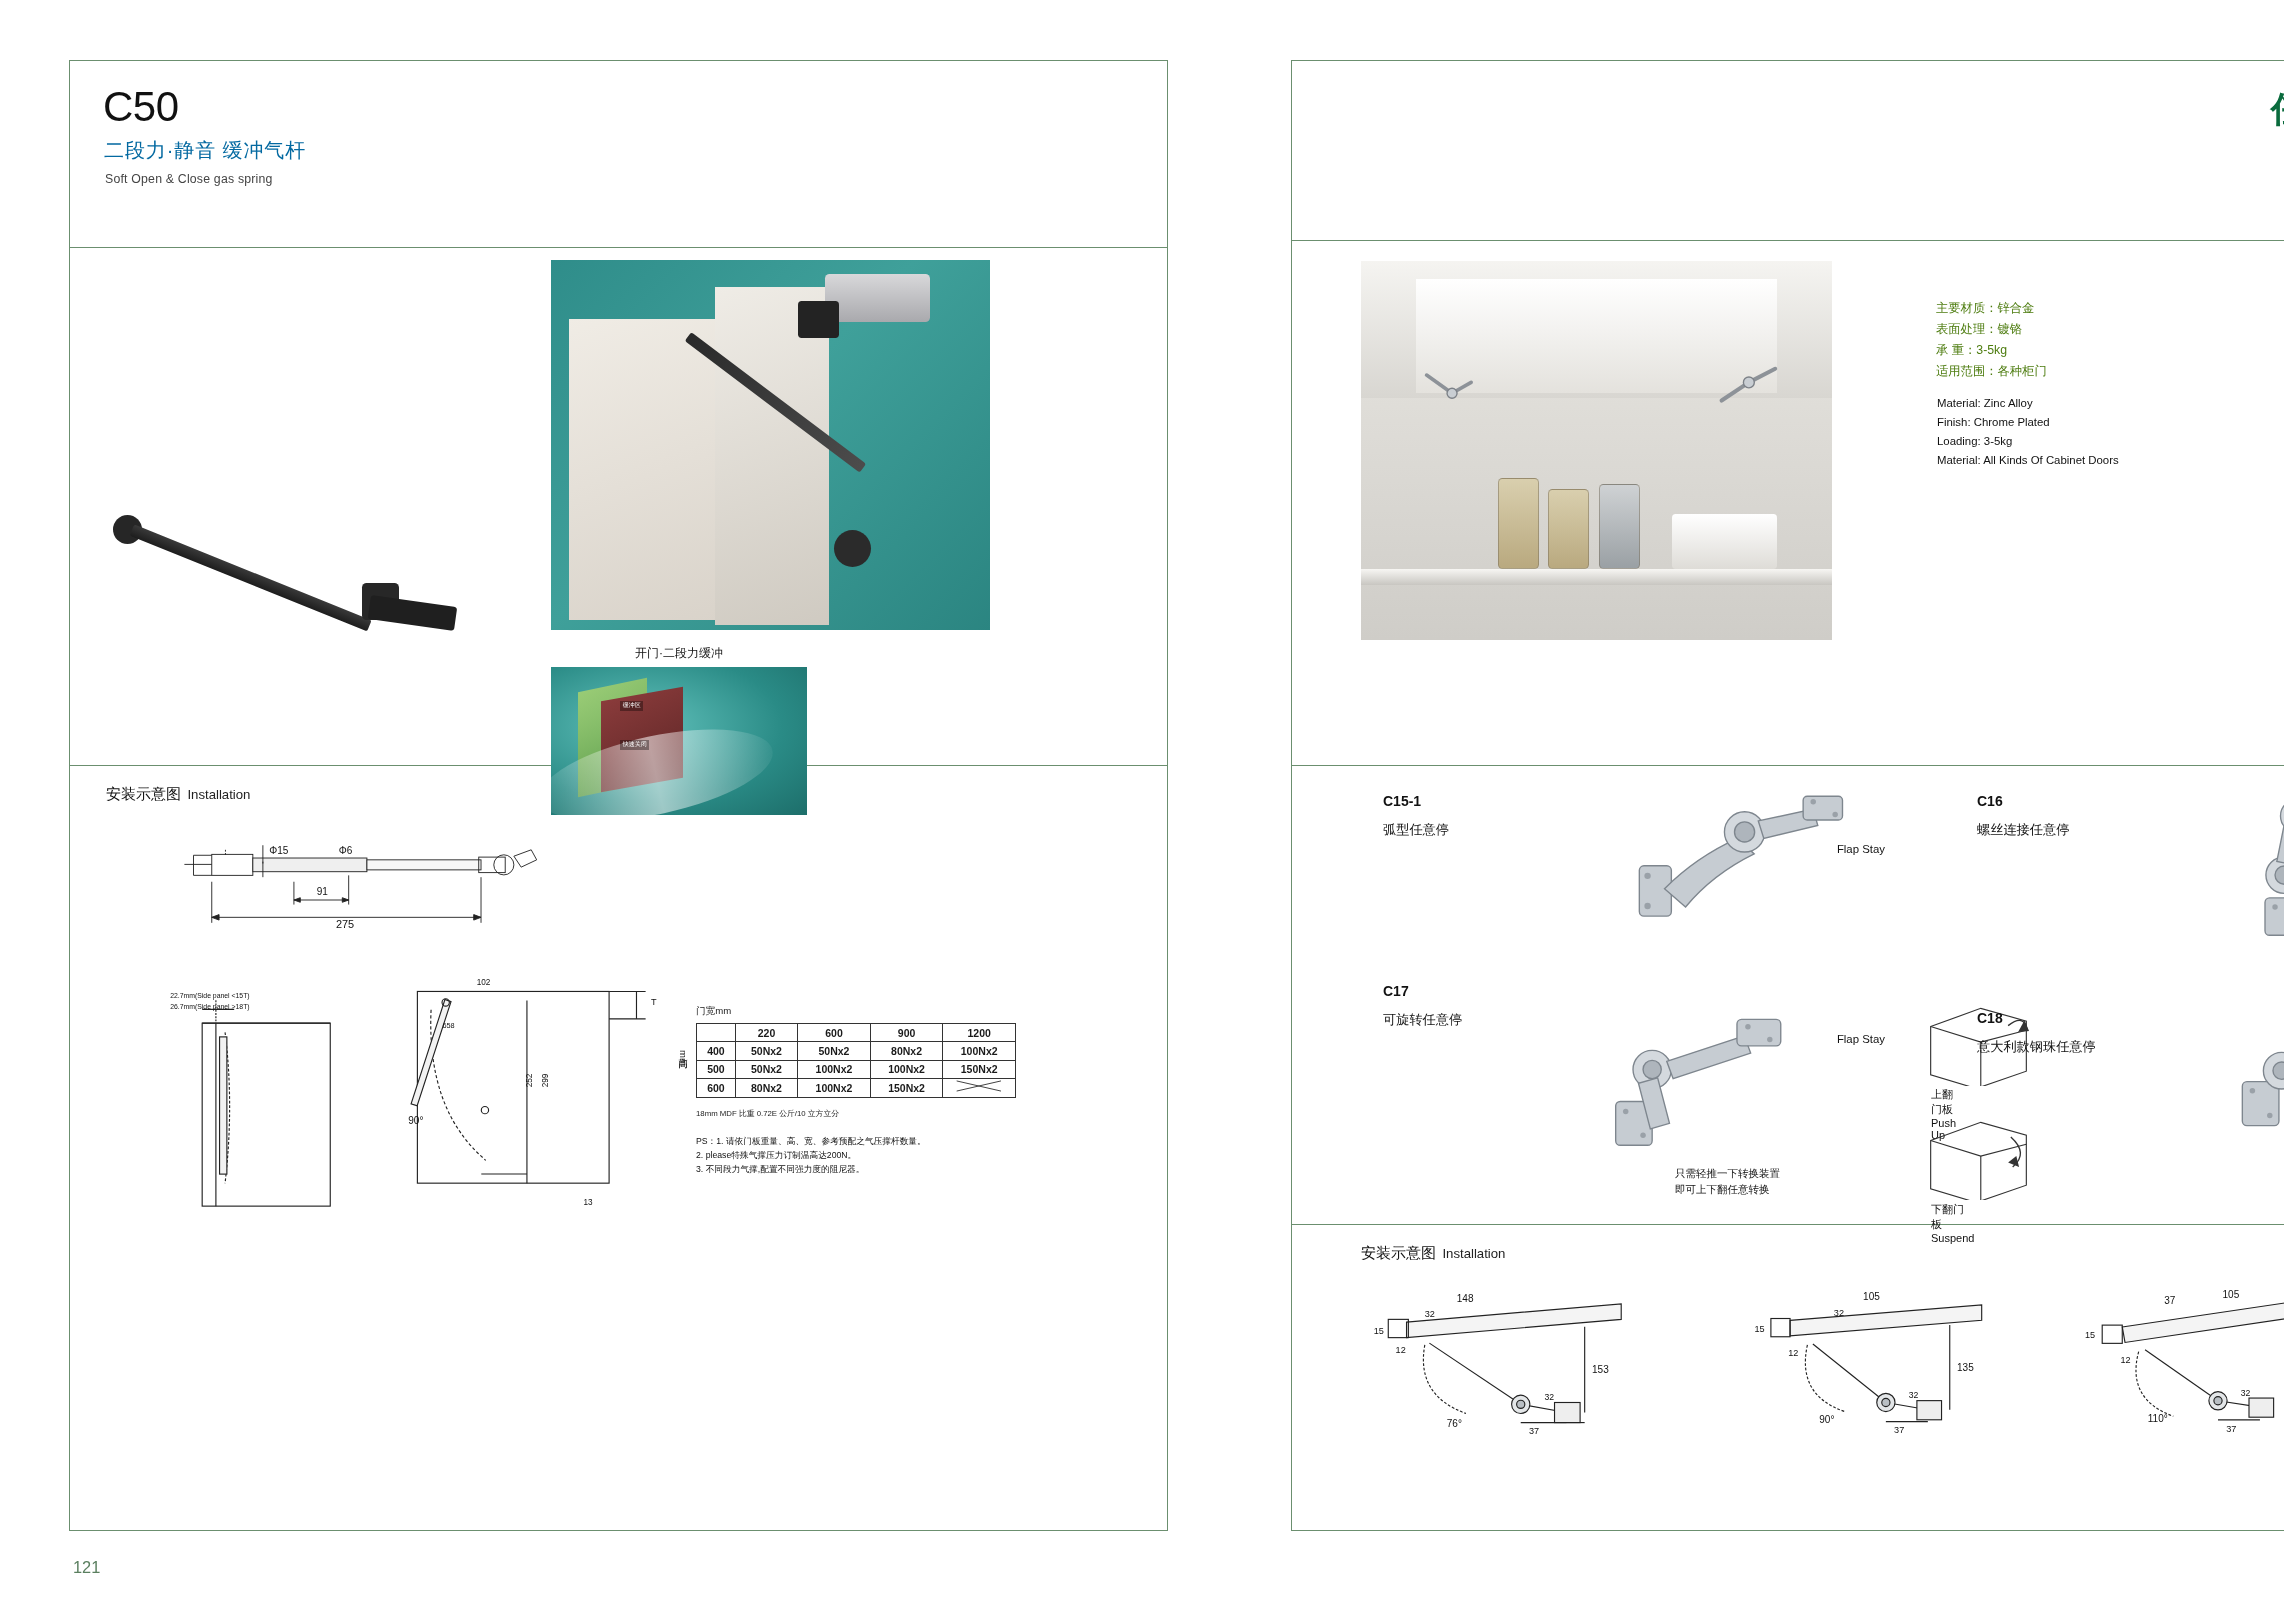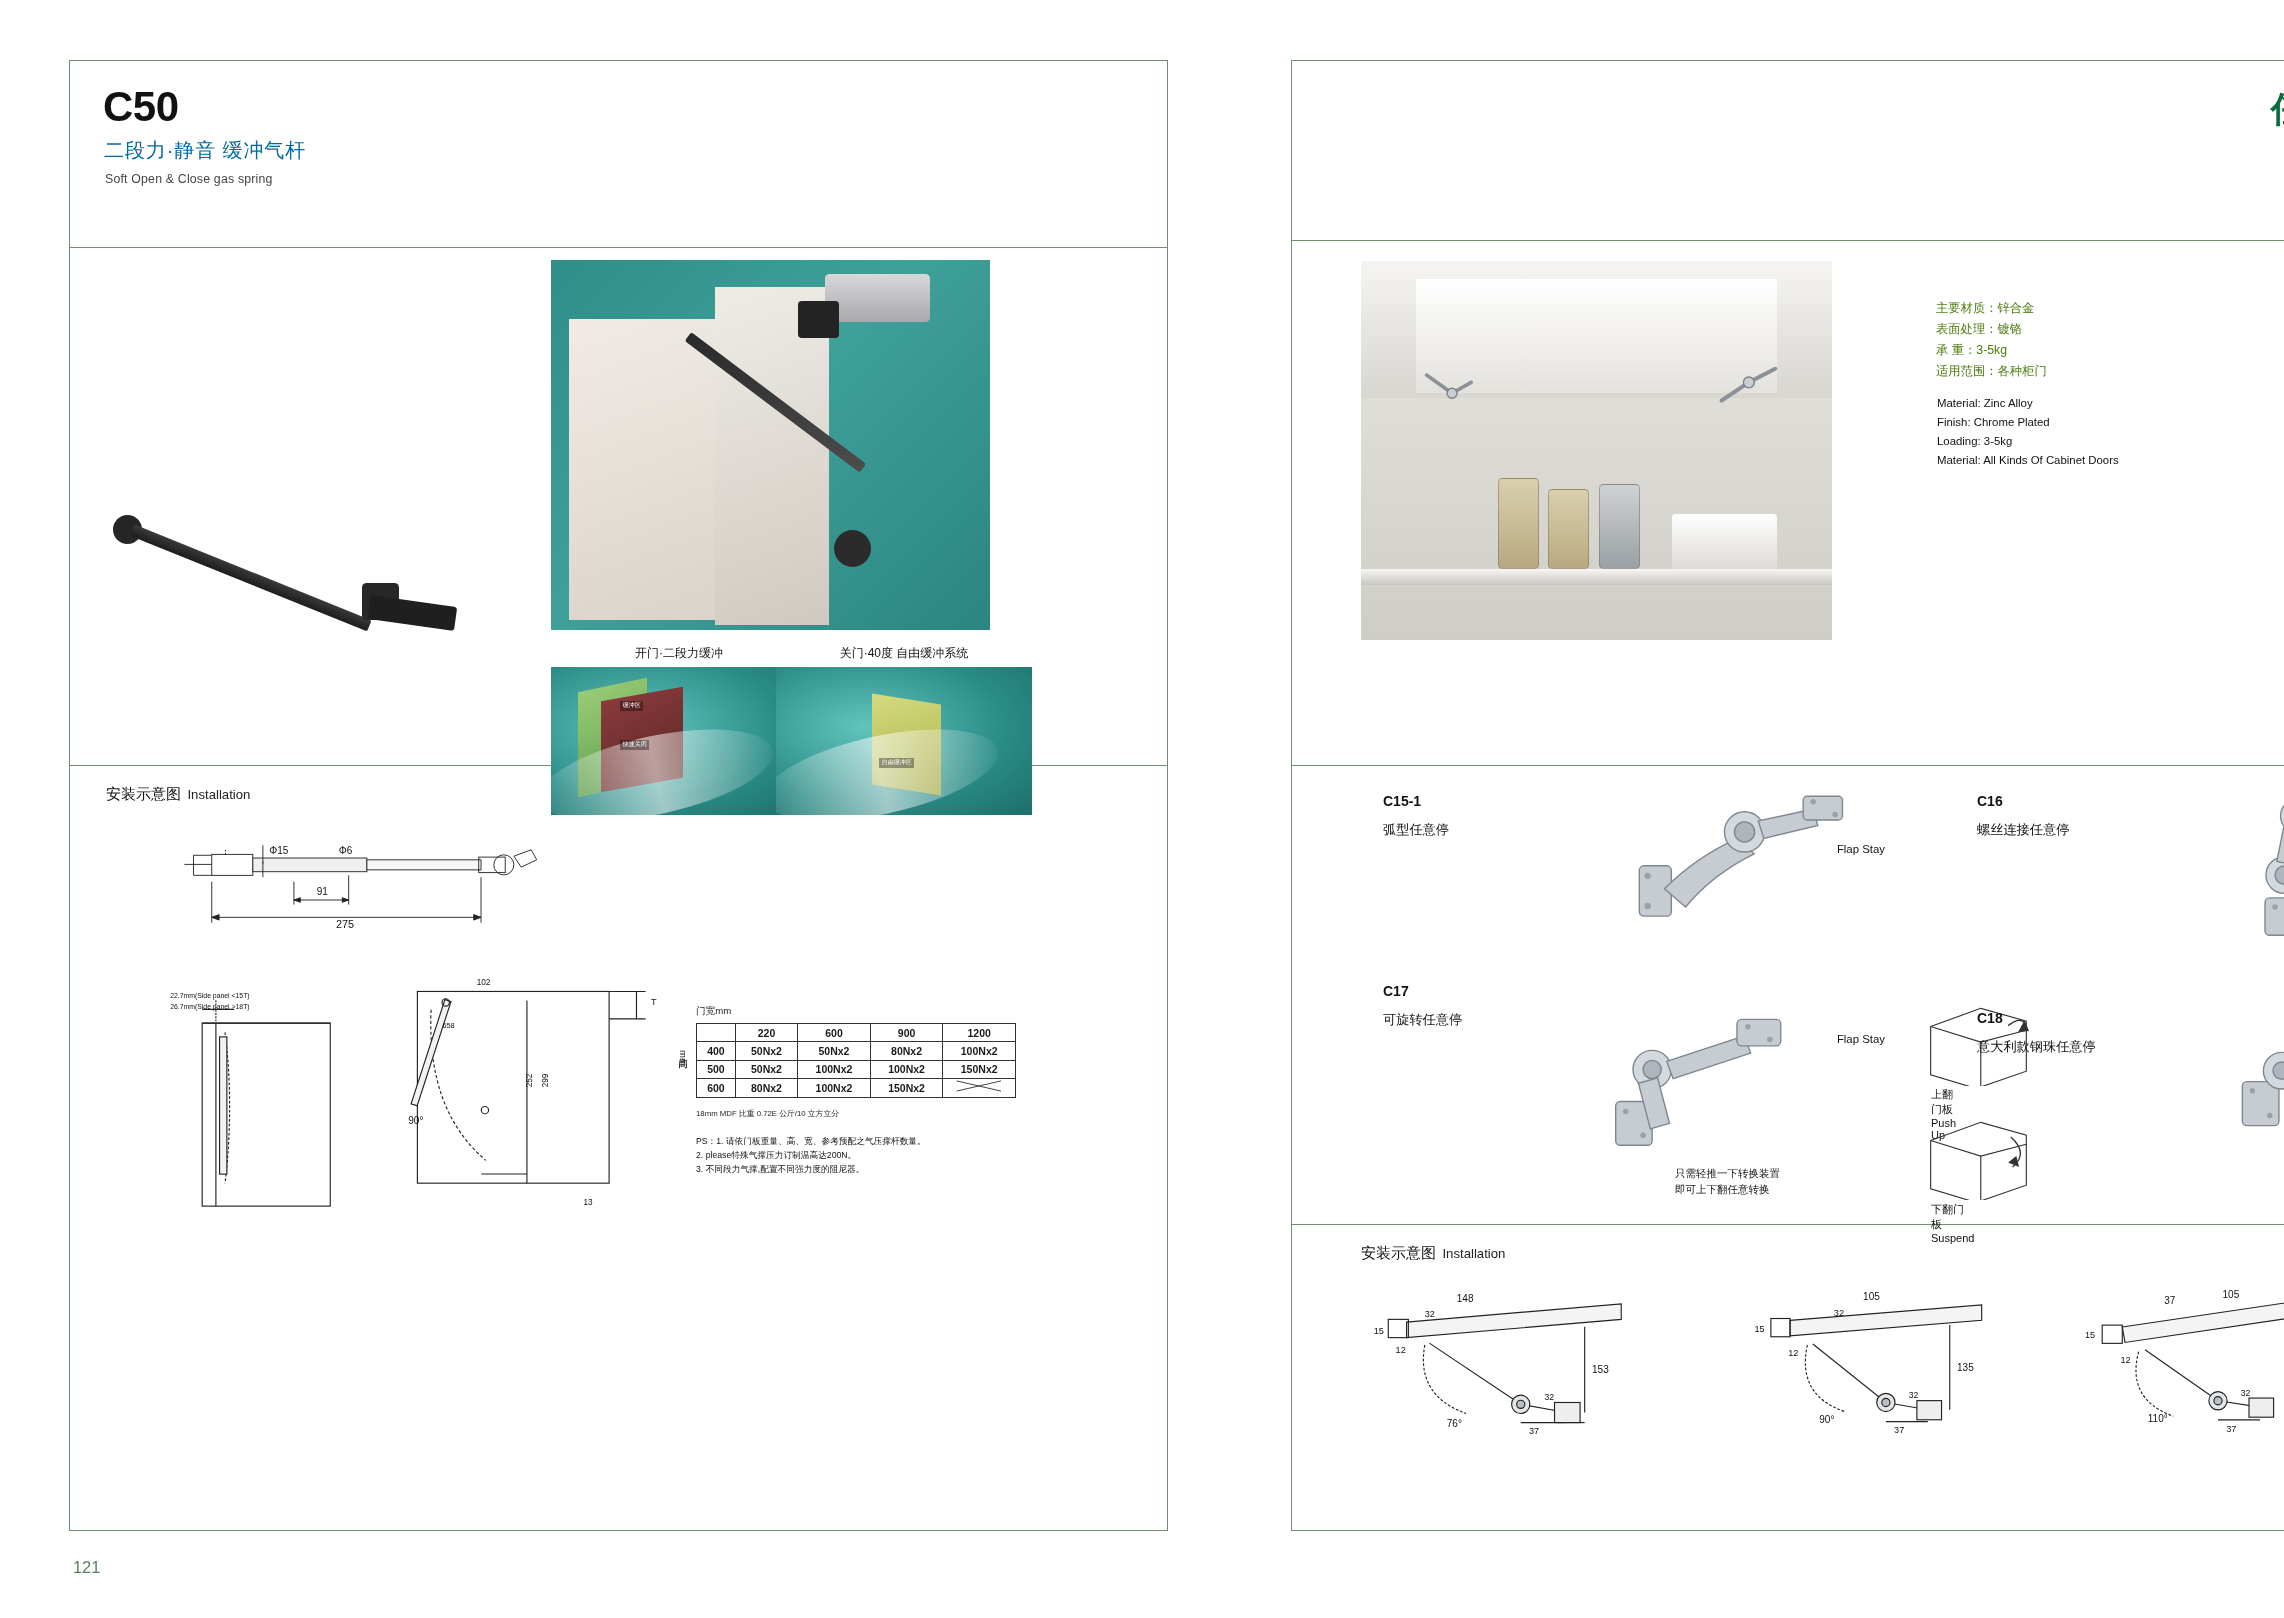--- a/index.html
+++ b/index.html
@@ -17,21 +17,21 @@
 
   
   .lp-frame {
     position:absolute; left:69px; top:60px; right:73px; bottom:87px;
     border: 1.4px solid #6b8f6f;
     background:#fff;
   }
   .lp-header { position:absolute; left:0; top:0; right:0; height:187px; border-bottom:1.4px solid #6b8f6f; }
   .lp-title {
     position:absolute; left:33px; top:22px;
-    font-size:42px; font-weight:bold; letter-spacing:-0.5px; color:#111;
+    font-size:42px; font-weight:normal; letter-spacing:-0.5px; color:#111;
   }
   .lp-sub {
     position:absolute; left:34px; top:76px;
     font-size:20px; color:#0369a1; letter-spacing:0.9px;
   }
   .lp-sub-en {
     position:absolute; left:35px; top:111px;
     font-size:12.3px; color:#444; letter-spacing:0.2px;
   }
   .lp-body { position:absolute; left:0; top:189px; right:0; height:516px; border-bottom:1.4px solid #6b8f6f; }
@@ -221,28 +221,20 @@
           <div class="ph-caption">开门·二段力缓冲</div>
           <div class="ph-art">
             <div class="panel-green"></div>
             <div class="panel-red"></div>
             <div class="swoosh"></div>
             <div class="ph-tag" style="left:69px;top:34px;">缓冲区</div>
             <div class="ph-tag" style="left:69px;top:73px;">快速关闭</div>
           </div>
         </div>
 
-        <div class="photo-b">
-          <div class="ph-caption">关门·40度 自由缓冲系统</div>
-          <div class="ph-art">
-            <div class="panel-y"></div>
-            <div class="swoosh"></div>
-            <div class="ph-tag" style="left:103px;top:91px;">自由缓冲区</div>
-          </div>
-        </div>
       </div>
 
       <div class="lp-install">
         <div class="install-title">
           <span>安装示意图</span><span class="en">Installation</span>
         </div>
 
         <div class="svgbox tech-top">
           <svg width="502" height="128" viewBox="0 0 1100 280">
             <g stroke="#222" fill="none" stroke-width="2">

